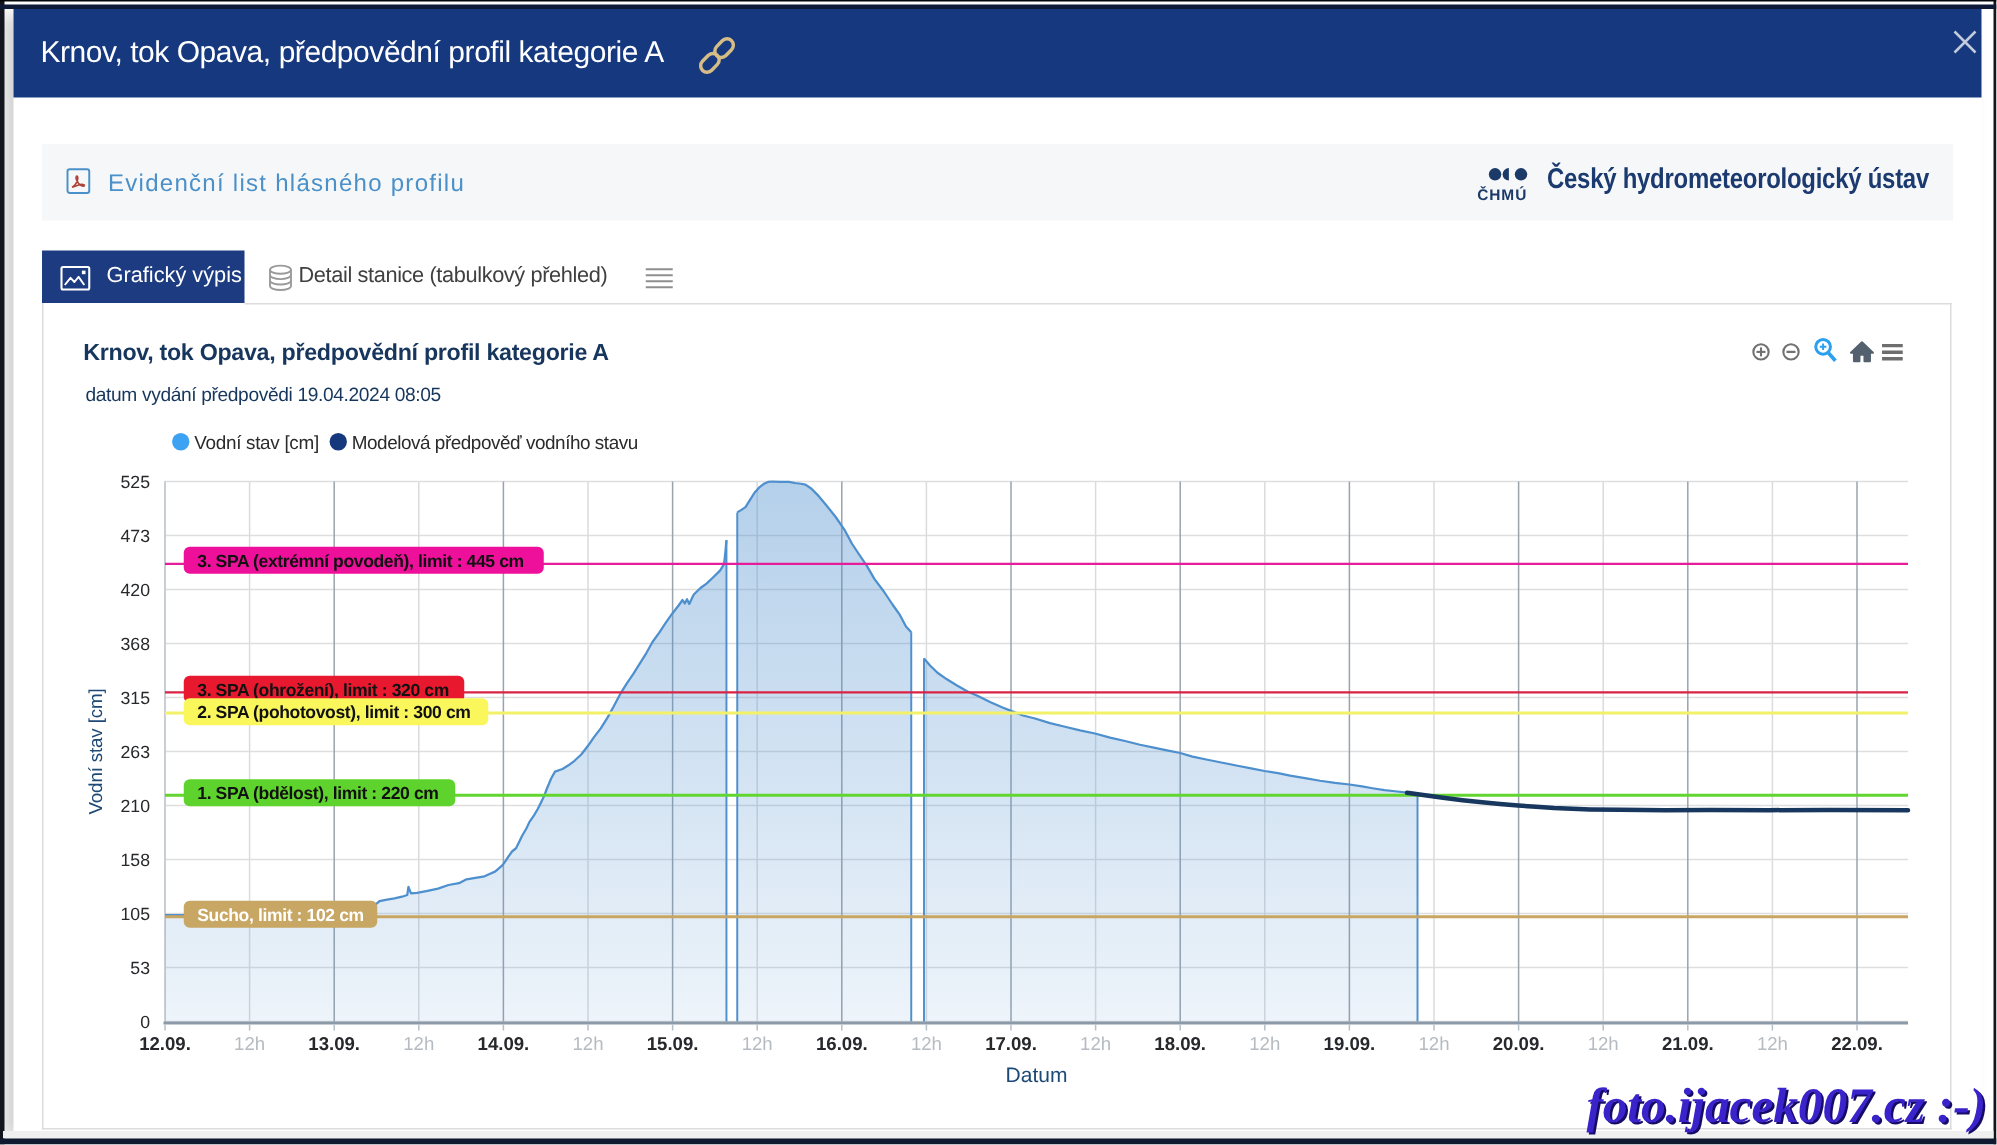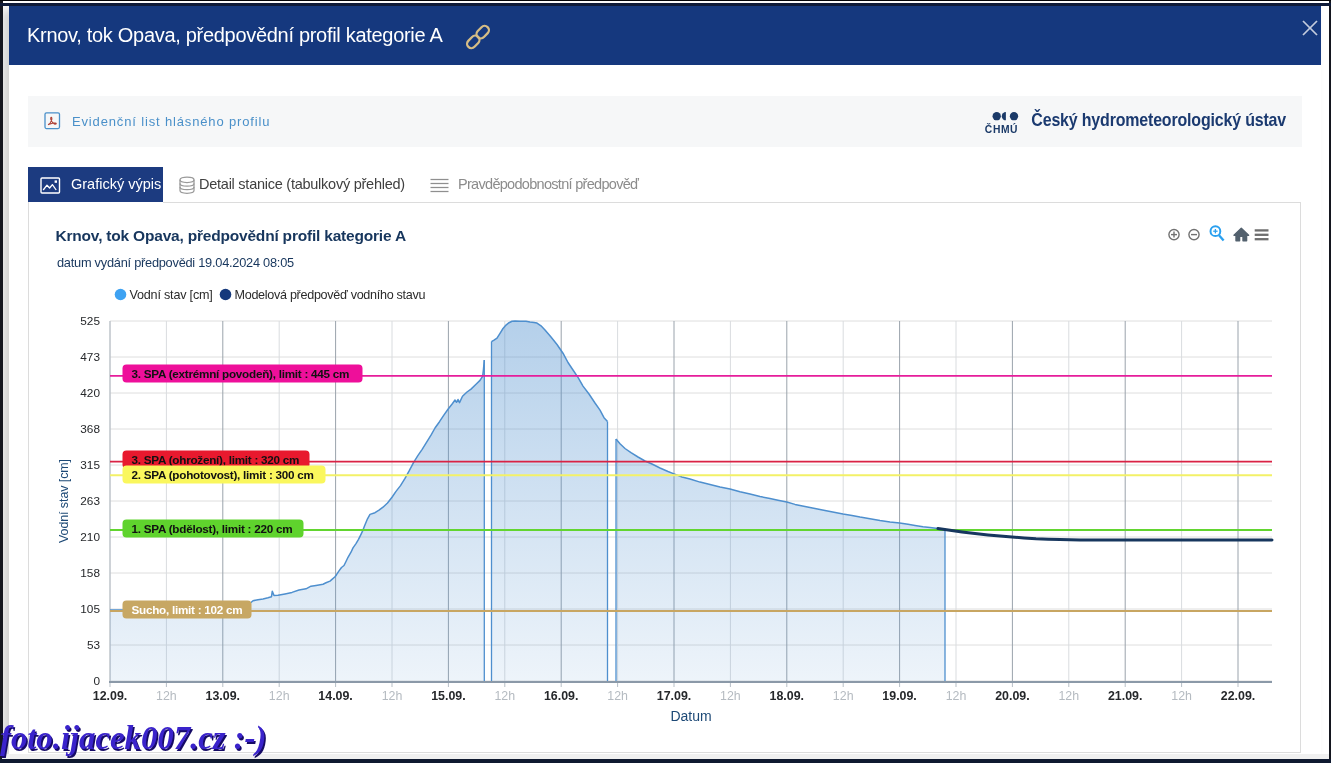--- a/index.html
+++ b/index.html
@@ -9,31 +9,31 @@
 .frame-r{left:1329px;top:0;width:2px;height:763px;background:#14161f}
 .bar-t{left:0;top:2.5px;width:1331px;height:3px;background:#0e1a38}
 .bar-t0{left:0;top:0;width:1331px;height:1px;background:#05060a}
 .bar-b{left:0;top:759px;width:1331px;height:4px;background:#0f1930}
 .gutter-b{left:2px;top:754px;width:1327px;height:5px;background:#f0f0f0}
 .modal{left:9px;top:5px;width:1312px;height:749px;background:#ffffff;box-shadow:-7px 4px 10px rgba(0,0,0,0.18)}
 .mhead{left:0;top:0;width:1312px;height:60px;background:#15387e}
 .mtitle{left:18px;top:0;height:60px;line-height:60px;color:#ffffff;font-size:20px;letter-spacing:-0.3px;white-space:nowrap}
 .closex{left:1285px;top:7px;width:32px;height:32px}
 .gstrip{left:19px;top:91px;width:1274px;height:51px;background:#f6f7f8}
-.pdflink{left:44px;top:18px;color:#4a90c9;font-size:13px;letter-spacing:0.85px;white-space:nowrap}
+.pdflink{left:44px;top:18px;color:#4a90c9;font-size:16px;letter-spacing:0.85px;white-space:nowrap}
 .chmutext{left:0;top:0;width:1258px;text-align:right;margin-top:13px;color:#1b3a70;font-size:19px;font-weight:bold;letter-spacing:-0.2px;transform:scaleX(0.84);transform-origin:right center}
 .tab-act{left:19px;top:162px;width:135px;height:35px;background:#1c3b80;color:#ffffff;font-size:14.5px;line-height:35px}
 .tab-act span{margin-left:43px}
 .tab2{left:190px;top:162px;color:#404040;font-size:14.5px;letter-spacing:-0.25px;line-height:35px}
 .tab3{left:449px;top:162px;color:#8c8c8c;font-size:14.5px;letter-spacing:-0.7px;line-height:35px}
 .panel{left:19px;top:197px;width:1273px;height:551px;background:#ffffff;border:1px solid #dcdcdc;border-top:none}
 .panel-topline{left:154px;top:197px;width:1138px;height:1px;background:#dcdcdc}
 .ctitle{left:46.5px;top:222px;color:#17365d;font-size:15.5px;font-weight:bold;letter-spacing:-0.2px;white-space:nowrap}
 .csub{left:48px;top:250px;color:#17365d;font-size:12.8px;letter-spacing:-0.25px;white-space:nowrap}
-.wmark{left:0;top:720px;width:1324px;text-align:left;color:#3a23cb;font-size:33px;font-weight:bold;font-style:italic;font-family:'Liberation Serif',serif;letter-spacing:-0.1px;text-shadow:1.5px 1.5px 0 #160b66;z-index:50}
+.wmark{left:0;top:720px;width:1324px;text-align:right;color:#3a23cb;font-size:33px;font-weight:bold;font-style:italic;font-family:'Liberation Serif',serif;letter-spacing:-0.1px;text-shadow:1.5px 1.5px 0 #160b66;z-index:50}
 </style></head>
 <body>
 <div class="abs modal">
   <div class="abs mhead"></div>
   <div class="abs mtitle">Krnov, tok Opava, předpovědní profil kategorie A</div>
   <svg class="abs" style="left:452px;top:17px" width="34" height="30" viewBox="0 0 34 30">
     <g transform="rotate(-46 17 15)" stroke="#d6bd85" fill="none">
       <rect x="3.2" y="10.7" width="14" height="8.6" rx="4.3" stroke-width="2.3"></rect>
       <rect x="16.8" y="10.7" width="14" height="8.6" rx="4.3" stroke-width="2.3"></rect>
     </g>
@@ -66,21 +66,20 @@
   </svg>
   <div class="abs tab2">Detail stanice (tabulkový přehled)</div>
   <svg class="abs" style="left:169px;top:171px" width="18" height="19" viewBox="0 0 18 19">
     <g fill="none" stroke="#9a9a9a" stroke-width="1.25">
       <ellipse cx="9" cy="3.8" rx="7" ry="2.7"></ellipse>
       <path d="M2 3.8 V14.6 a7 2.7 0 0 0 14 0 V3.8"></path>
       <path d="M2 7.4 a7 2.7 0 0 0 14 0"></path>
       <path d="M2 11 a7 2.7 0 0 0 14 0"></path>
     </g>
   </svg>
-  <div class="abs tab3">Pravděpodobnostní předpověď</div>
   <svg class="abs" style="left:421px;top:172px" width="20" height="17" viewBox="0 0 20 17">
     <g stroke="#8f8f8f" stroke-width="1.25">
       <line x1="0.5" y1="2.5" x2="18.5" y2="2.5"></line>
         <line x1="0.5" y1="6.5" x2="18.5" y2="6.5"></line>
       <line x1="0.5" y1="10.5" x2="18.5" y2="10.5"></line>
         <line x1="0.5" y1="14.5" x2="18.5" y2="14.5"></line>
     </g>
   </svg>
   <div class="abs panel"></div>
   <div class="abs panel-topline"></div>

